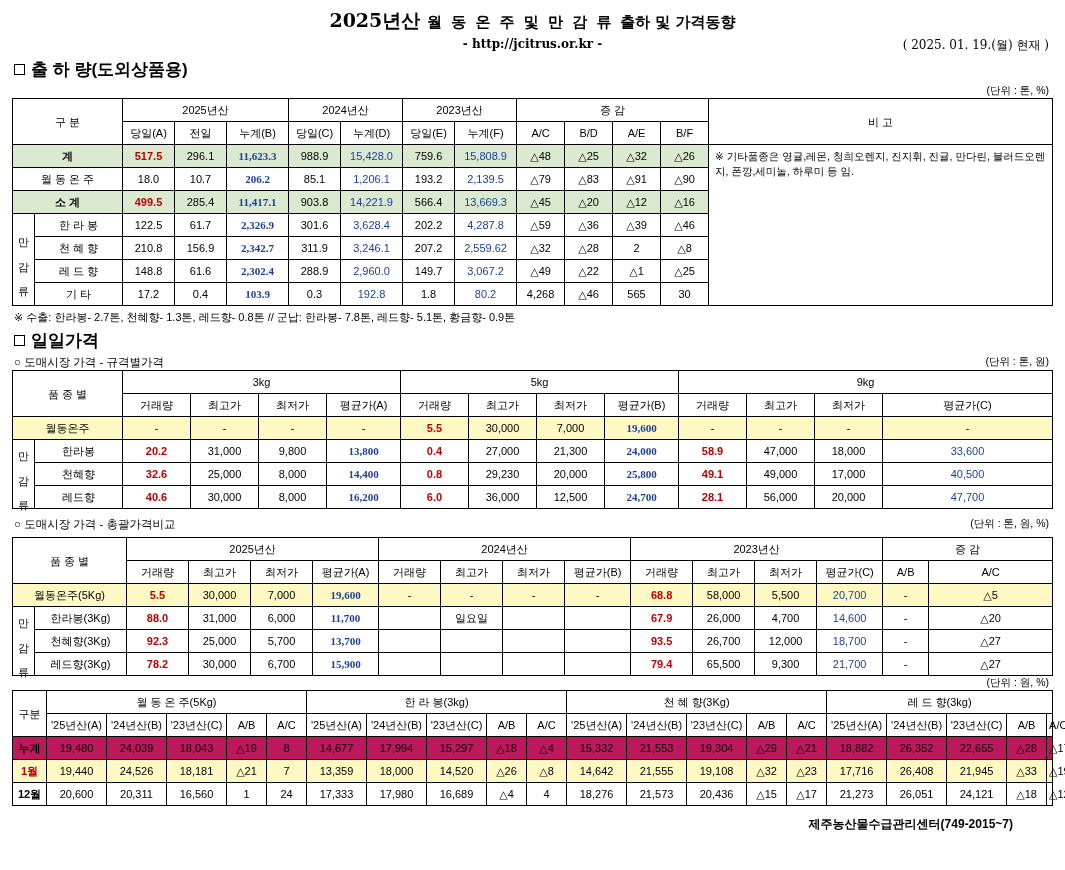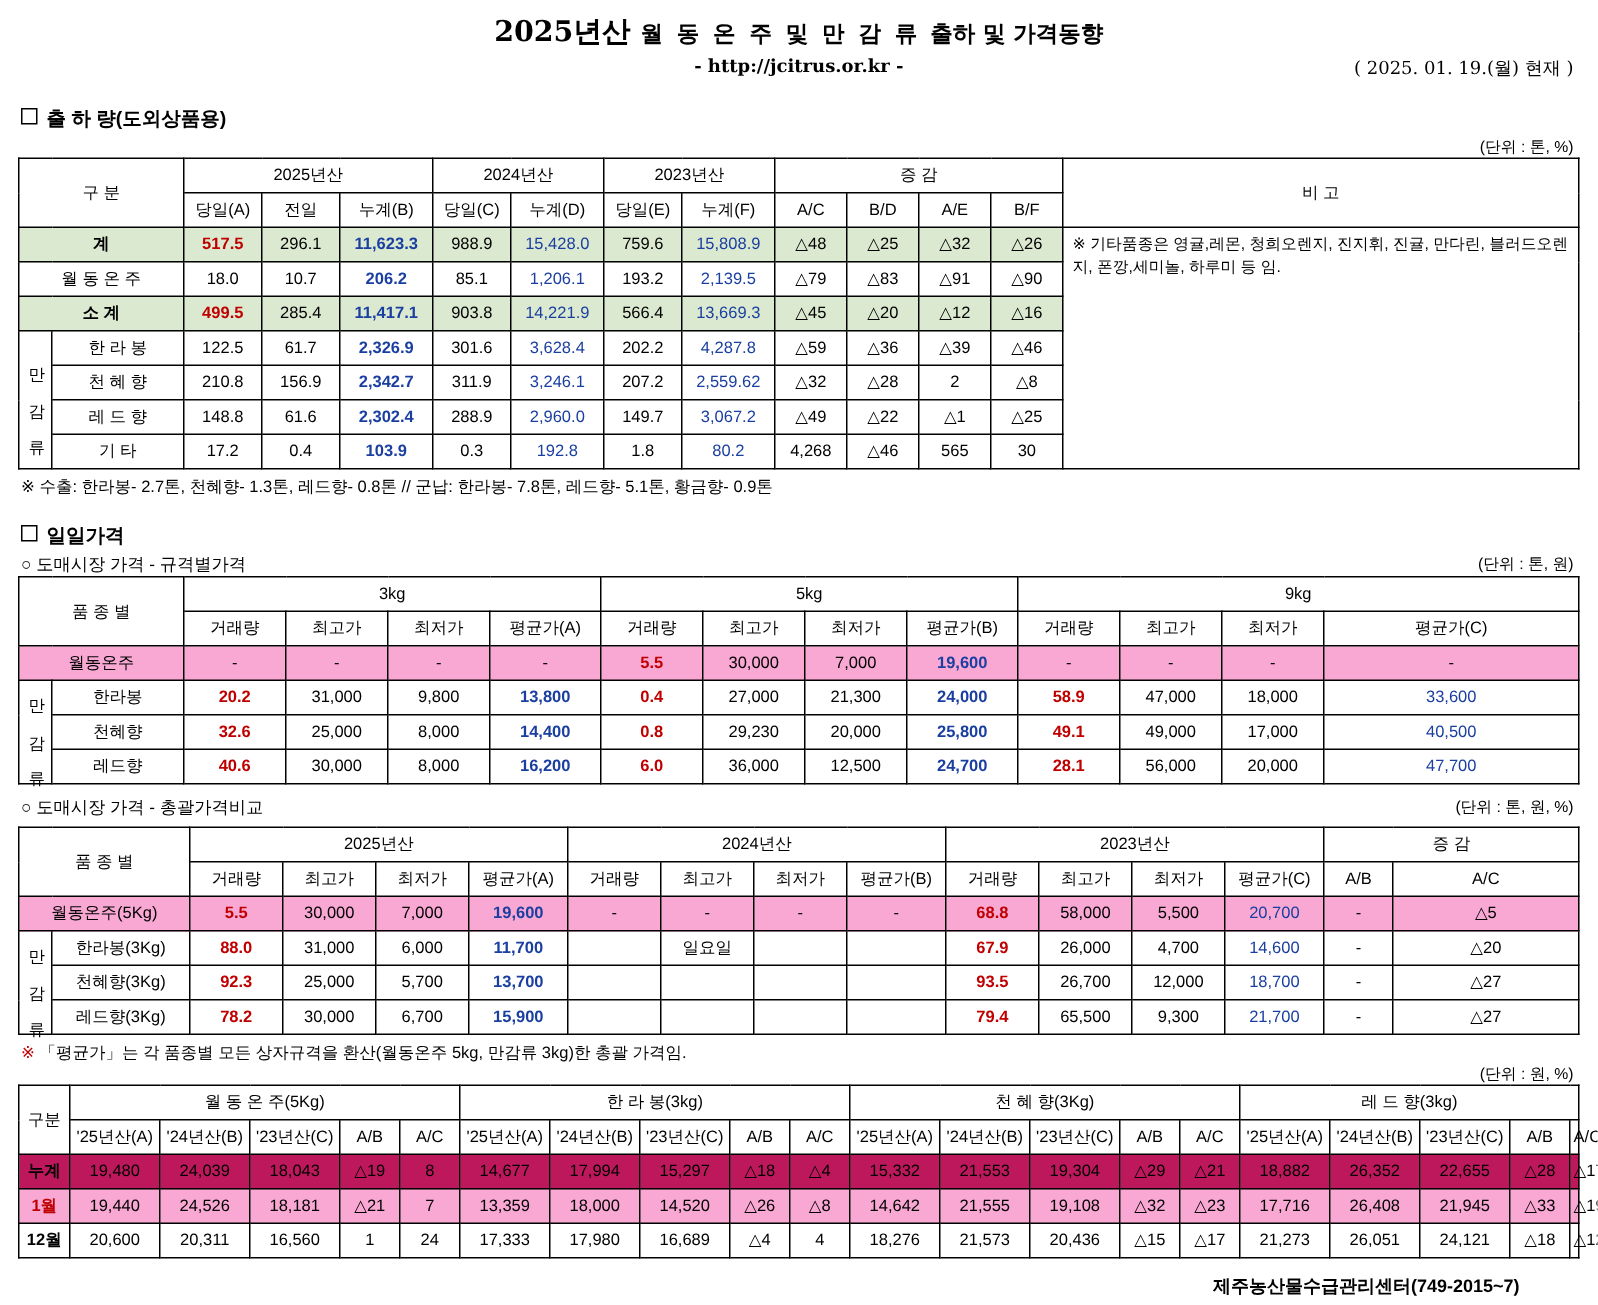--- a/index.html
+++ b/index.html
@@ -14,35 +14,35 @@
   }
   .page{position:relative;width:1065px;height:870px;box-sizing:border-box;padding:6px 12px;}
 
   .title-wrap{text-align:center;margin-top:2px;}
   .title-main{font-family:"DejaVu Serif","Liberation Serif",serif;font-weight:bold;font-size:19px;letter-spacing:0px;}
   .title-main .big{font-size:15px;letter-spacing:2px;}
   .title-main .small{font-size:15px;}
   .subtitle{font-family:"DejaVu Serif","Liberation Serif",serif;font-size:12px;margin-top:3px;font-weight:bold;}
   .asof{text-align:right;font-size:12px;margin-top:-14px;padding-right:4px;font-family:"DejaVu Serif","Liberation Serif",serif;}
 
-  .sec-head{font-size:13px;font-weight:bold;margin:16px 0 3px 2px;}
+  .sec-head{font-size:17px;font-weight:bold;margin:4px 0 3px 2px;}
   .sec-head .box{display:inline-block;width:9px;height:9px;border:1px solid #000;margin-right:6px;}
   .sub-head{font-size:11.5px;margin:8px 0 2px 2px;}
   .unit{float:right;font-size:10.5px;margin-right:4px;}
   .clear{clear:both;}
 
   table{border-collapse:collapse;width:100%;table-layout:fixed;}
   td,th{border:1px solid #000;text-align:center;font-size:11px;padding:2px 2px;height:18px;line-height:14px;font-weight:normal;}
 
   .hdr{background:#ffffff;font-weight:normal;}
   .green{background:#dbe9d0;}
-  .yellow{background:#f9a8d4;}
+  .yellow{background:#fef9c3;}
   .lgreen{background:#be185d;margin-top:24px;}
   .red{color:#c00000;font-weight:bold;}
-  .blue{color:#1a3fa0;font-weight:bold;}
+  .blue{color:#1a3fa0;font-weight:bold;font-family:Liberation Serif, serif;}
   .navy{color:#1a3fa0;}
   .bold{font-weight:bold;}
   .note{font-size:10.5px;text-align:left;line-height:15px;padding:4px 6px;vertical-align:top;}
   .foot-note{font-size:11px;margin:4px 0 0 2px;}
   .foot-note .star{color:#c00000;}
   .vert{writing-mode:vertical-rl;text-orientation:upright;letter-spacing:1px;line-height:12px;}
   .bottom-credit{text-align:right;font-size:12px;font-weight:bold;margin-top:10px;padding-right:40px;}
 </style>
 </head>
 <body>
@@ -440,23 +440,20 @@
       <td class="red">79.4</td>
       <td>65,500</td>
       <td>9,300</td>
       <td class="navy">21,700</td>
       <td>-</td>
       <td>△27</td>
     </tr>
   </tbody>
     </table>
 
-  <div class="foot-note">
-    <span class="star">※ </span><span>「평균가」는 각 품종별 모든 상자규격을 환산(월동온주 5kg, 만감류 3kg)한 총괄 가격임.</span>
-  </div>
 
   <div style="height:14px;">
       <div class="unit">(단위 : 원, %)</div>
     </div>
   <div class="clear"></div>
 
   <table>
     <colgroup>
       <col style="width:34px">
       <col style="width:60px">

